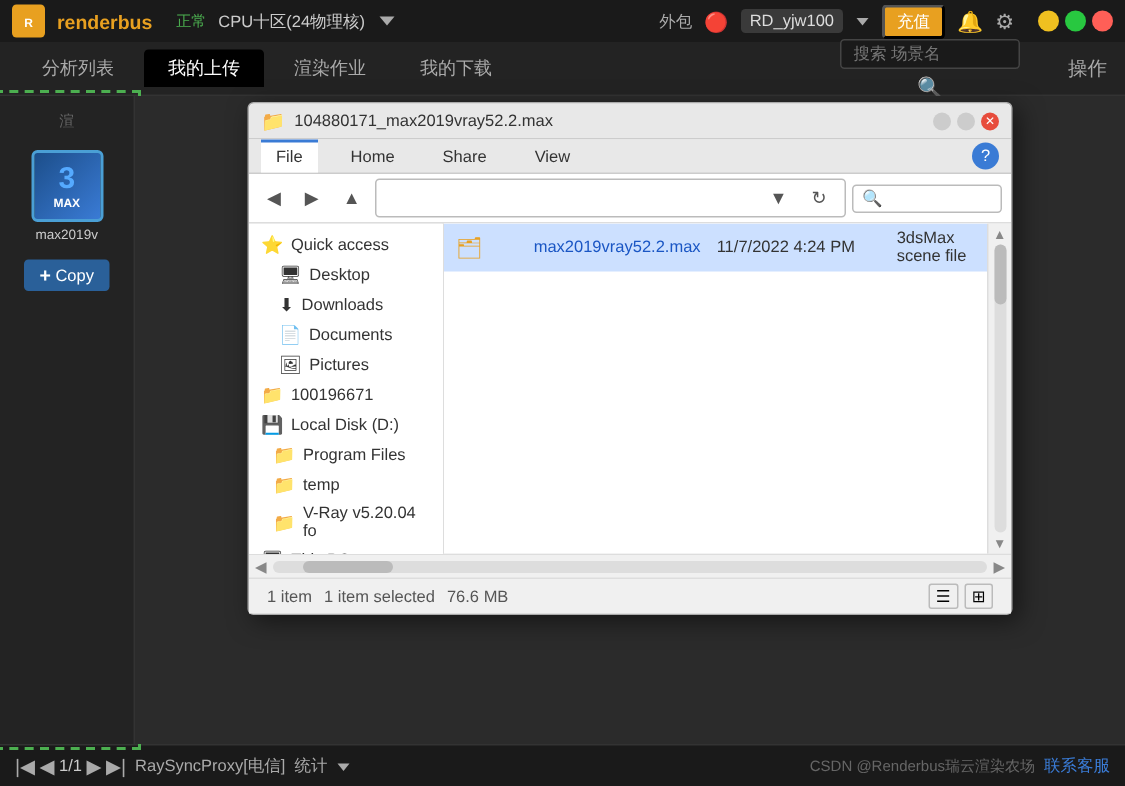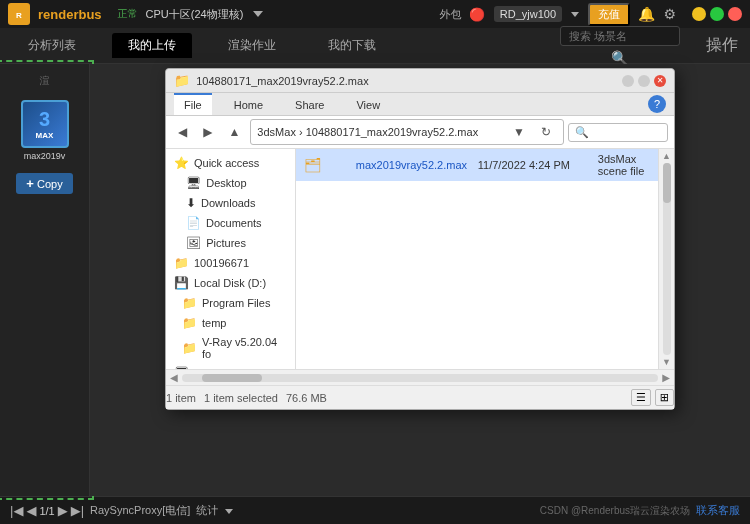--- a/index.html
+++ b/index.html
@@ -15,27 +15,27 @@
     .top-icons { display: flex; align-items: center; gap: 6px; }
     .user-badge { background: #3a3a3a; border-radius: 3px; padding: 2px 6px; font-size: 11px; color: #ddd; }
     .charge-btn { background: #e8a020; color: #fff; border-radius: 3px; padding: 2px 8px; font-size: 11px; cursor: pointer; }
     .win-btns { display: flex; gap: 4px; margin-left: 8px; }
     .win-btn { width: 14px; height: 14px; border-radius: 50%; cursor: pointer; }
     .win-btn.min { background: #f0c020; }
     .win-btn.max { background: #28c840; }
     .win-btn.cls { background: #ff5f57; }
 
     
-    .nav-tabs { height: 36px; background: #232323; display: flex; align-items: center; padding: 0 12px; gap: 20px; border-bottom: 1px solid #333; }
+    .nav-tabs { height: 36px; background: #232323; display: flex; align-items: center; padding: 0 12px; gap: 4px; border-bottom: 1px solid #333; }
     .nav-tab { padding: 4px 16px; font-size: 12px; color: #aaa; cursor: pointer; border-radius: 3px 3px 0 0; }
     .nav-tab.active { color: #fff; background: #000000; }
     .nav-search { margin-left: auto; display: flex; align-items: center; gap: 4px; flex-direction: column; }
     .nav-search input { background: #1a1a1a; border: 1px solid #444; color: #ccc; padding: 3px 8px; border-radius: 3px; font-size: 11px; width: 120px; }
     .search-icon-btn { color: #aaa; cursor: pointer; font-size: 14px; }
-    .ops-label { color: #aaa; font-size: 16px; margin-left: 6px; }
+    .ops-label { color: #aaa; font-size: 13px; margin-left: 28px; }
 
     
     .main-content { display: flex; height: calc(100% - 64px - 28px); position: relative; }
 
     
     .left-panel { width: 90px; background: #232323; border-right: 1px solid #333; padding: 8px 4px; display: flex; flex-direction: column; align-items: center; gap: 6px; }
     .panel-label { font-size: 10px; color: #666; text-align: center; width: 100%; padding: 2px 0; }
     .file-item { display: flex; flex-direction: column; align-items: center; gap: 3px; cursor: pointer; padding: 4px; border-radius: 3px; position: relative; }
     .file-icon-3ds { width: 48px; height: 48px; background: linear-gradient(135deg, #1c4e8a, #3a7bd5); border-radius: 4px; display: flex; align-items: center; justify-content: center; color: white; font-weight: bold; font-size: 10px; border: 2px solid #4a9fd5; }
     .file-icon-inner { display: flex; flex-direction: column; align-items: center; }
@@ -80,21 +80,21 @@
     .exp-col.date { width: 120px; }
     .exp-col.type { flex: 1; }
     .exp-file-row { display: flex; align-items: center; padding: 4px 8px; gap: 0; cursor: pointer; }
     .exp-file-row.selected { background: #cce0ff; }
     .exp-file-icon { font-size: 14px; margin-right: 6px; color: #e8a020; }
     .exp-file-name { width: 150px; font-size: 11px; color: #1a56c4; padding-left: 28px; }
     .exp-file-date { width: 120px; font-size: 11px; color: #333; }
     .exp-file-type { flex: 1; font-size: 11px; color: #333; }
 
     
-    .exp-statusbar { background: #f0f0f0; border-top: 1px solid #ddd; padding: 3px 0; display: flex; align-items: center; gap: 8px; font-size: 11px; color: #555; }
+    .exp-statusbar { background: #f0f0f0; border-top: 1px solid #ddd; padding: 3px 12px; display: flex; align-items: center; gap: 8px; font-size: 11px; color: #555; }
     .exp-statusbar-right { margin-left: auto; display: flex; gap: 4px; }
     .view-btn { background: none; border: 1px solid #bbb; border-radius: 2px; padding: 1px 4px; cursor: pointer; font-size: 11px; }
 
     
     .right-panel { width: 70px; background: #232323; border-left: 1px solid #333; display: flex; flex-direction: column; align-items: center; padding: 8px 4px; }
     .action-btn { background: #2a6099; color: #fff; border: none; border-radius: 3px; padding: 4px 10px; font-size: 11px; cursor: pointer; margin-top: 4px; }
 
     
     .bottom-bar { height: 28px; background: #1a1a1a; border-top: 1px solid #333; display: flex; align-items: center; padding: 0 10px; gap: 6px; font-size: 11px; color: #aaa; }
     .pager { display: flex; align-items: center; gap: 3px; }
@@ -203,25 +203,20 @@
           <div class="exp-ribbon-tab">View</div>
           <div style="flex:1;"></div>
           <div class="exp-question">?</div>
         </div>
 
         <div class="exp-toolbar">
           <button class="exp-nav-btn">◀</button>
           <button class="exp-nav-btn">▶</button>
           <button class="exp-nav-btn">▲</button>
           <div class="exp-breadcrumb">
-            <span style="font-size:11px;color:#333;">
-              <span>3dsMax</span>
-              <span> › </span>
-              <span>104880171_max2019vray52.2.max</span>
-            </span>
             <div style="flex:1;"></div>
             <button class="exp-nav-btn">▼</button>
             <button class="exp-nav-btn">↻</button>
           </div>
           <div class="exp-search-box">
             <span>🔍</span>
           </div>
         </div>
 
         <div class="exp-body">

